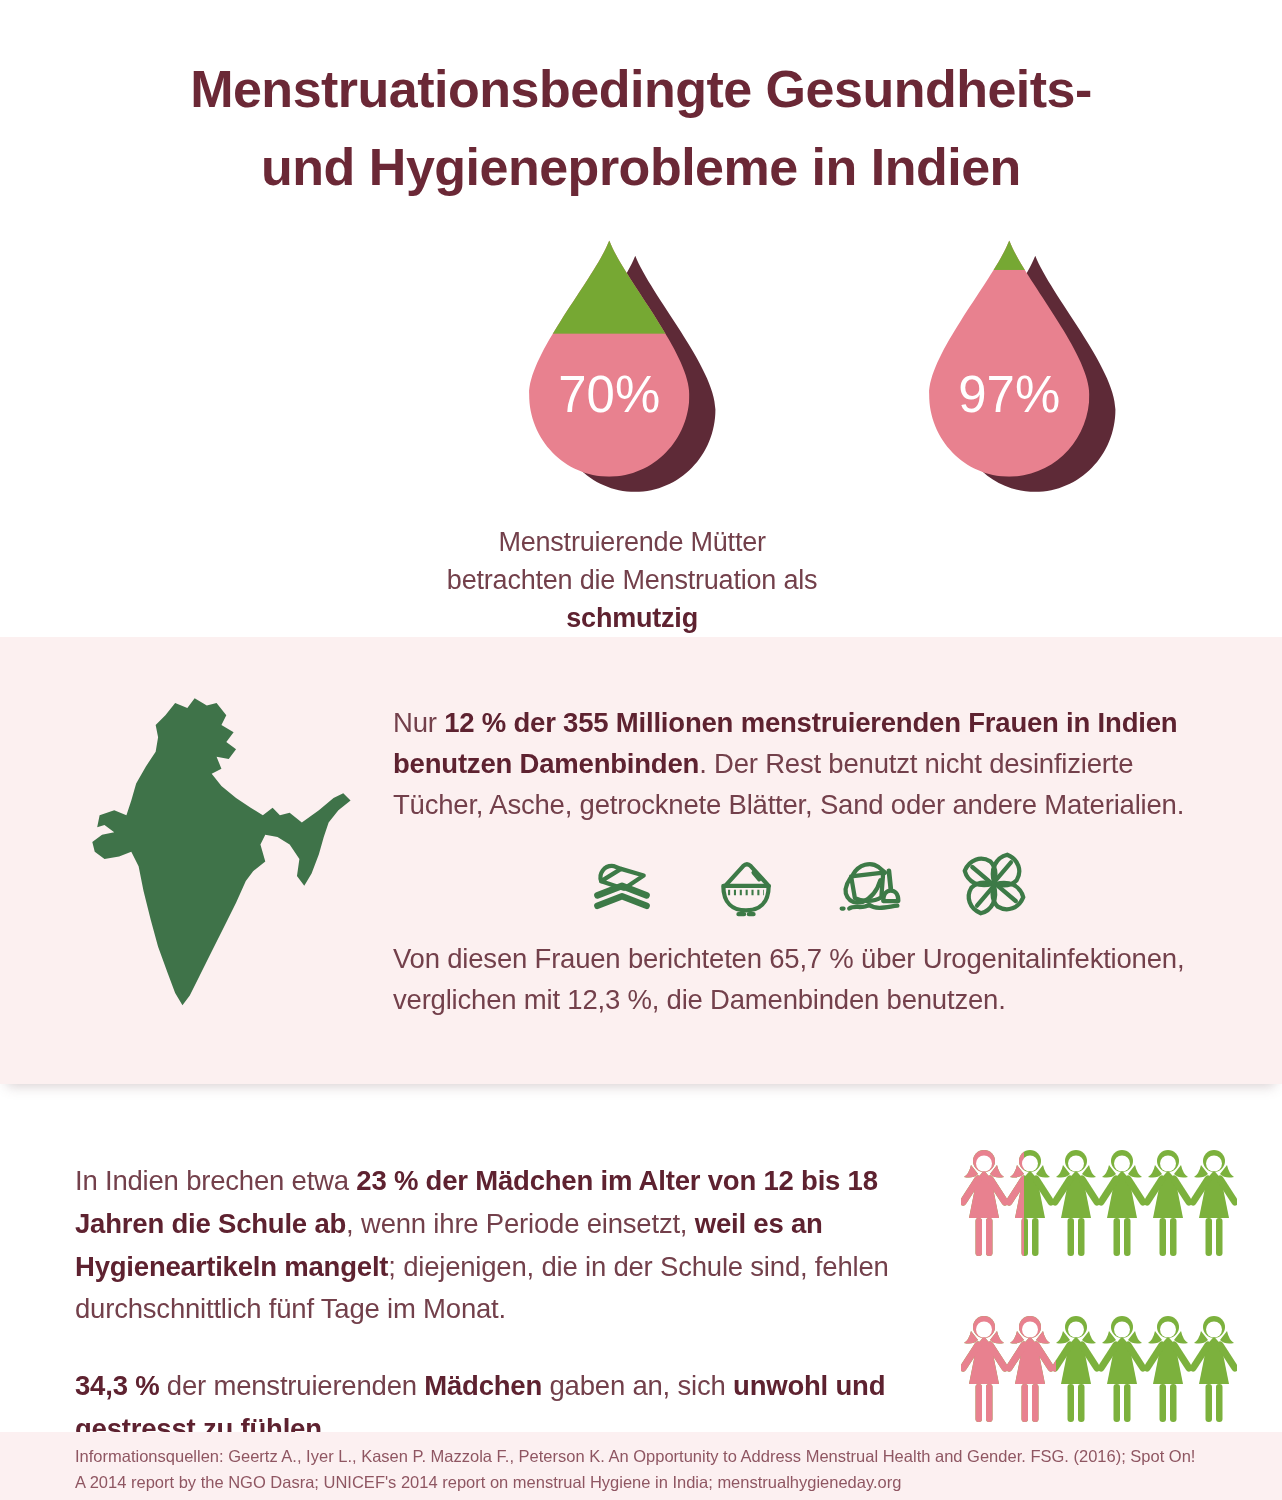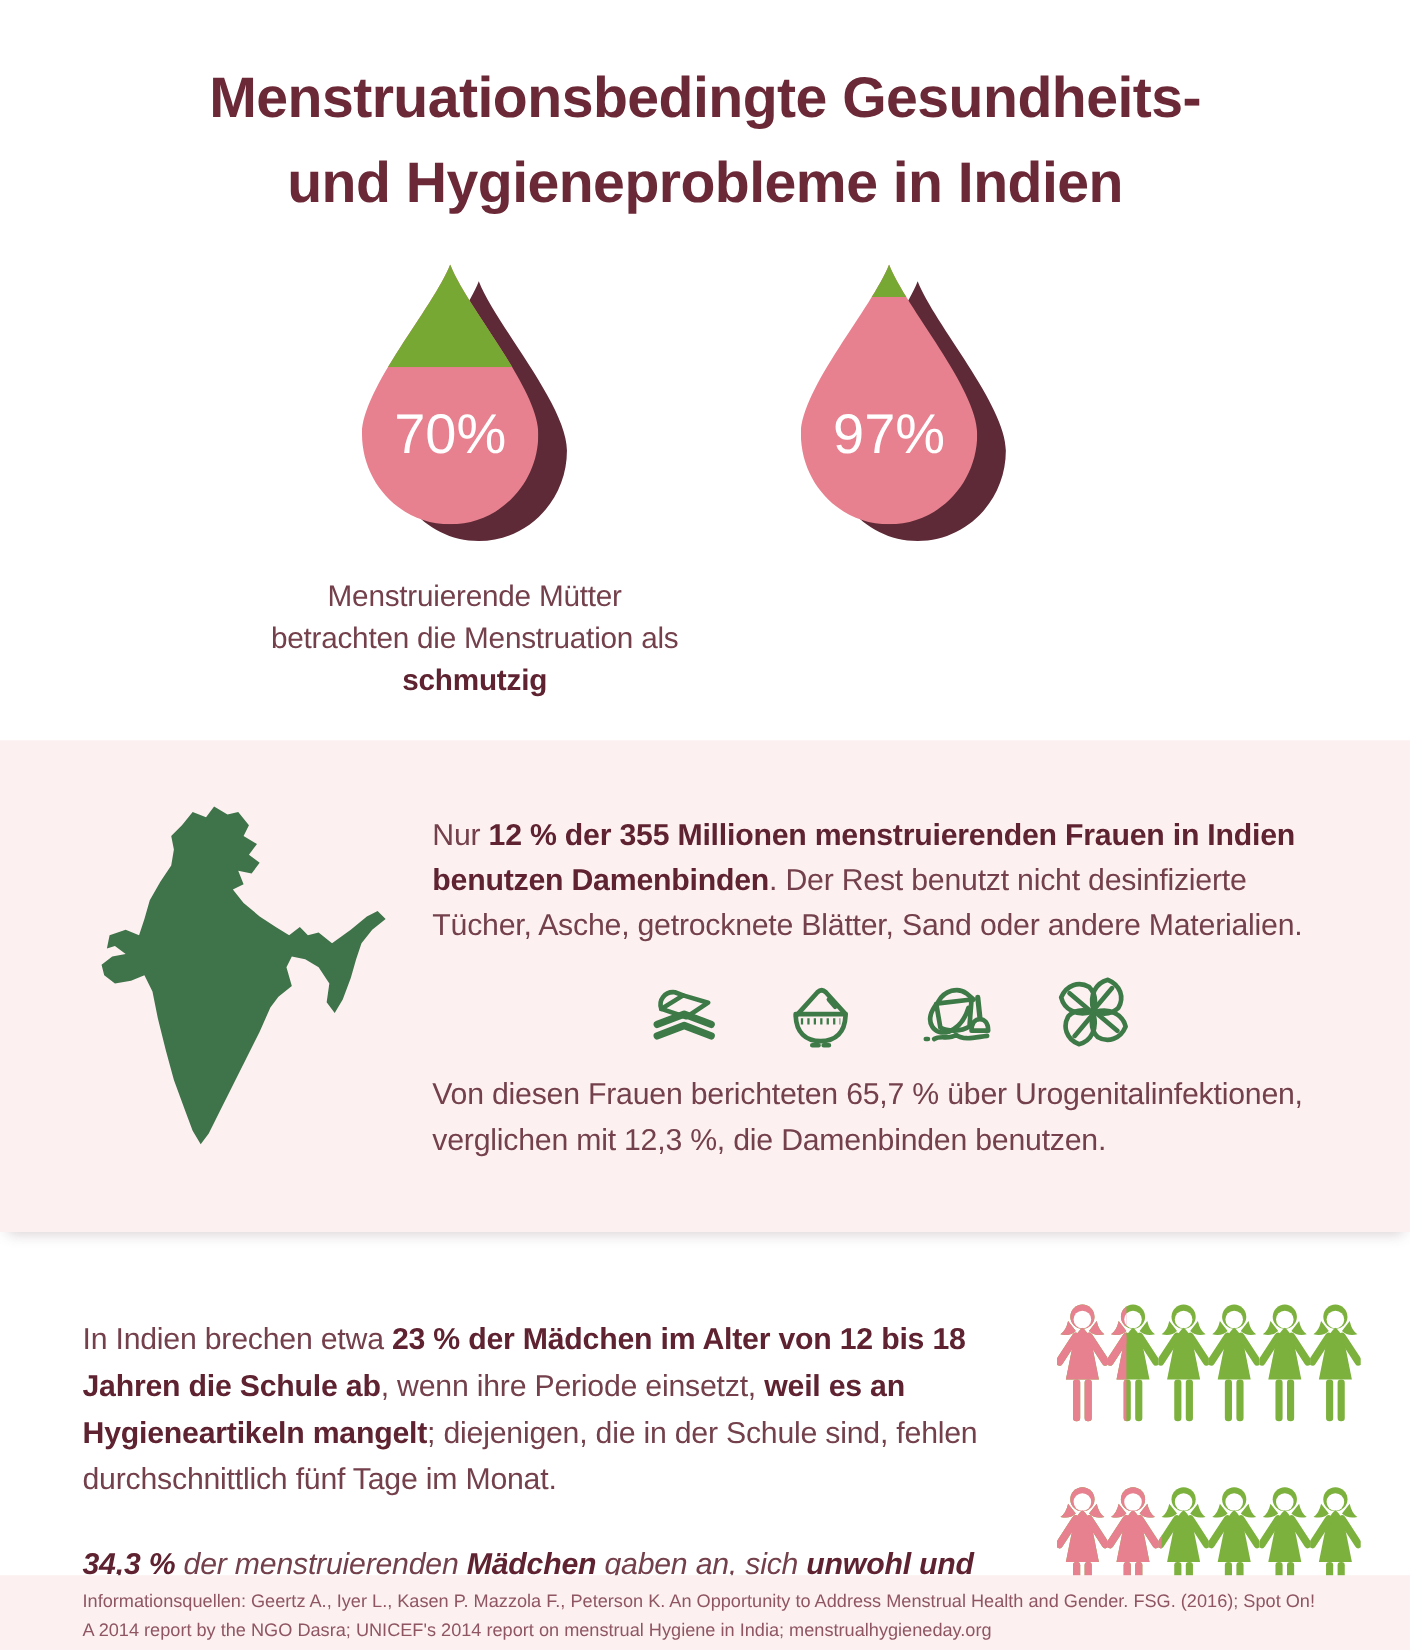--- a/index.html
+++ b/index.html
@@ -17,49 +17,49 @@
   }
   .b{font-weight:700; color:var(--bold-maroon);}
 
   
   .title{
     padding-top:50px; text-align:center; font-weight:700; font-size:52px;
     line-height:1.5; color:var(--title-maroon); letter-spacing:-0.5px;
   }
 
   
-  .drops-row{display:flex; justify-content:center; padding:28px 50px 0 31px;}
+  .drops-row{display:flex; justify-content:flex-end; padding:28px 50px 0 31px;}
   .drop-col{width:33.3%; display:flex; flex-direction:column; align-items:center;}
   .drop-svg{display:block;}
   .drop-pct{fill:#ffffff; font-size:47px; font-family:"Liberation Sans",sans-serif;}
   .pink-fill{fill:var(--drop-pink);}
   .green-fill{fill:var(--drop-green);}
   .shadow-fill{fill:var(--drop-shadow);}
   .drop-caption{
     margin-top:30px; max-width:385px; text-align:center;
     font-size:27px; line-height:1.4; color:var(--text-maroon); letter-spacing:-0.2px;
   }
 
   
   .india-band{
-    margin-top:36px; height:447px; background:var(--band-bg);
+    height:447px; background:var(--band-bg);
     box-shadow:0 9px 12px -7px rgba(110,80,85,0.28);
     display:flex; align-items:center; padding:0 60px 0 85px;
   }
   .map-wrap{flex:0 0 270px;}
   .band-content{flex:1; margin-left:38px;}
   .band-para{font-size:27.5px; line-height:1.5; letter-spacing:-0.2px; color:var(--text-maroon);}
   .icons-row{display:flex; justify-content:center; gap:56px; margin:24px 0 20px 0;}
   .icons-row svg{stroke:var(--icon-green); fill:none; stroke-width:4.5; stroke-linecap:round; stroke-linejoin:round;}
 
   
   .school-section{display:flex; padding:62px 45px 0 75px;}
   .school-text{width:860px; padding-top:14px;}
   .school-para{font-size:27.5px; line-height:1.55; letter-spacing:-0.2px;}
-  .school-para + .school-para{margin-top:34px;font-style:italic;}
+  .school-para + .school-para{margin-top:34px;}
   .women-col{margin-left:auto; display:flex; flex-direction:column; gap:48px;}
   .women-row{position:relative; width:276px; height:118px;}
   .woman-layer{position:absolute; top:0; left:0; height:118px; white-space:nowrap; font-size:0;}
   .woman-layer svg{display:inline-block; vertical-align:top;}
   .woman-overlay{overflow:hidden;}
 
   
   .source-footer{
     position:absolute; left:0; bottom:0; width:100%; height:68px;
     background:var(--footer-bg); padding:12px 75px 0 75px;

